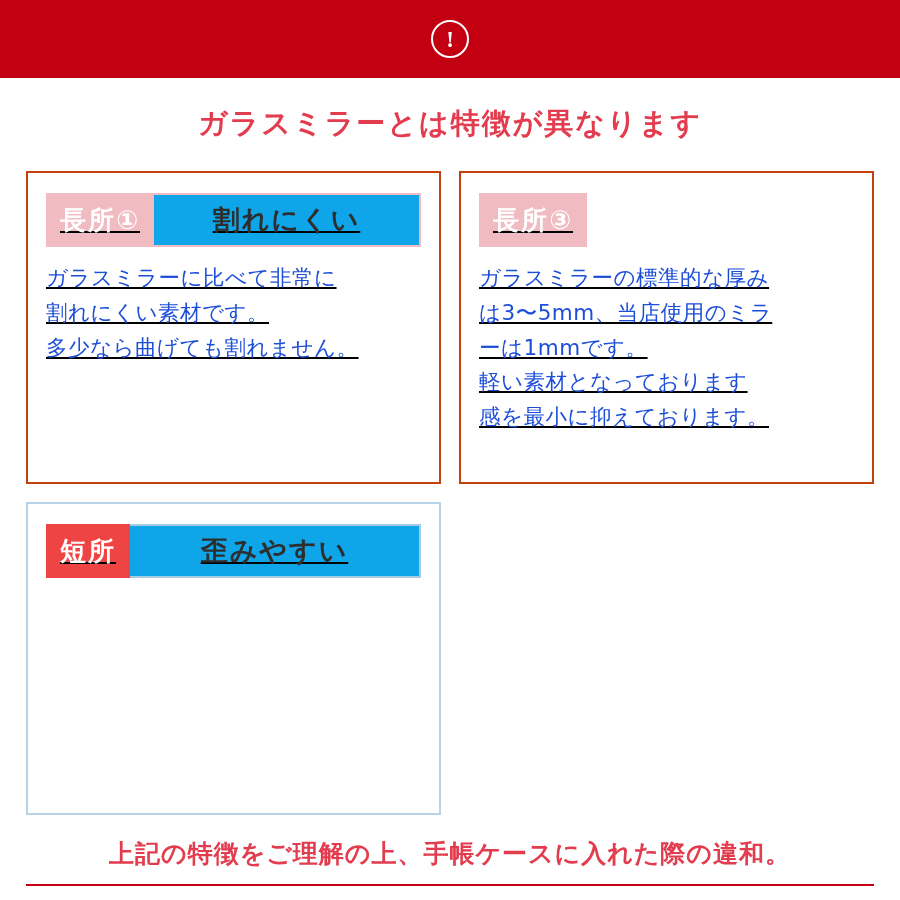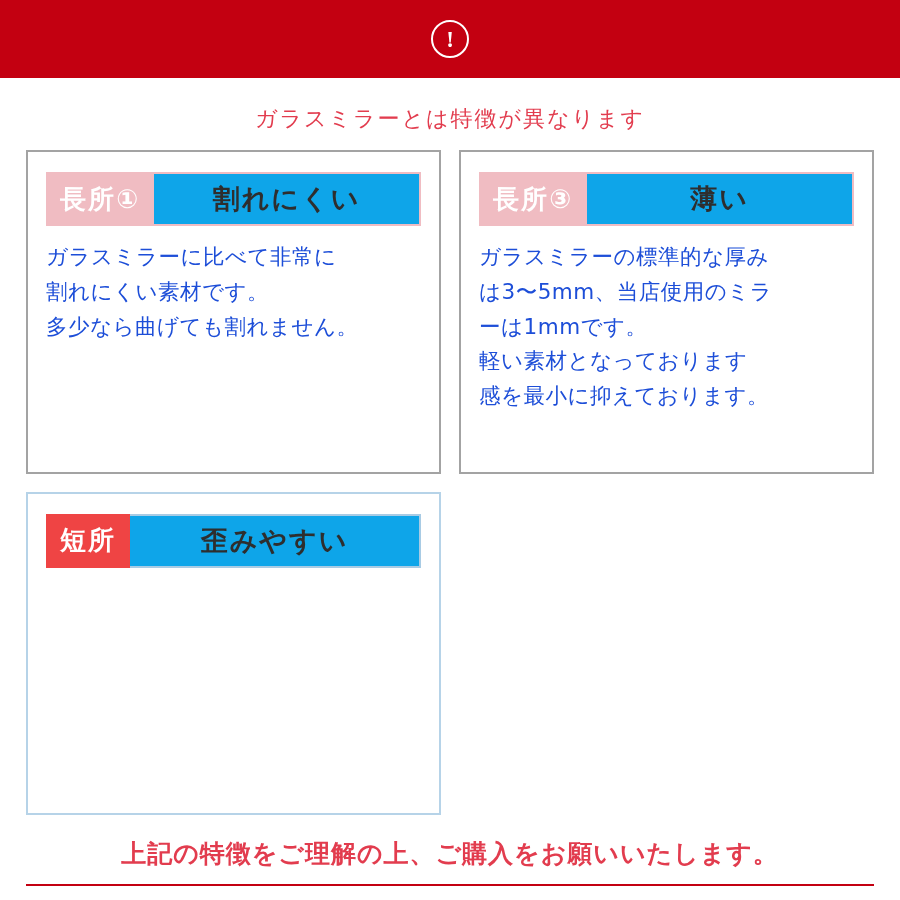--- a/index.html
+++ b/index.html
@@ -54,45 +54,46 @@
     font-size: 31px;
     font-weight: bold;
     letter-spacing: 3px;
     font-family: "DejaVu Sans", sans-serif;
   }
 
   
   .subtitle {
     text-align: center;
     color: #e23c4e;
-    font-size: 22px;
-    font-weight: normal;
+    font-size: 29px;
+    font-weight: bold;
     letter-spacing: 2px;
     margin-top: 26px;
-    margin-bottom: 16px;
+    margin-bottom: 27px;
     font-family: "DejaVu Sans", sans-serif;
     flex: 0 0 auto;
   }
 
   
   .grid {
     flex: 1 1 auto;
     display: grid;
     grid-template-columns: 1fr 1fr;
     grid-template-rows: 1fr 1fr;
     gap: 18px;
     padding: 0 26px;
     box-sizing: border-box;
   }
   .card {
-    border: 2px solid #a3a3a3;
+    border: 2px solid #c2410c;
     box-sizing: border-box;
     padding: 20px 18px 14px 18px;
     display: flex;
     flex-direction: column;
+    text-decoration: underline;
   }
   .card.con {
     border-color: #b6d3e8;
   }
   .tag-row {
     display: flex;
     align-items: stretch;
     margin-bottom: 14px;
     height: 54px;
   }
@@ -180,36 +181,35 @@
       </div>
       <div class="card-body">ガラスミラーに比べて非常に
 割れにくい素材です。
 多少なら曲げても割れません。</div>
     </div>
 
 
     <div class="card">
       <div class="tag-row">
         <div class="tag-label">長所③</div>
-        <div class="tag-value">薄い</div>
       </div>
       <div class="card-body">ガラスミラーの標準的な厚み
 は3〜5mm、当店使用のミラ
 ーは1mmです。
 軽い素材となっております
 感を最小に抑えております。</div>
     </div>
 
     <div class="card con">
       <div class="tag-row">
         <div class="tag-label">短所</div>
         <div class="tag-value">歪みやすい</div>
       </div>
     </div>
 
   </div>
 
   <div class="footer">
-    <div class="footer-text">上記の特徴をご理解の上、ご購入をお願いいたします。</div>
+    <div class="footer-text">上記の特徴をご理解の上、手帳ケースに入れた際の違和。</div>
     <div class="footer-rule"></div>
   </div>
 
 </div>
 
 </body></html>

